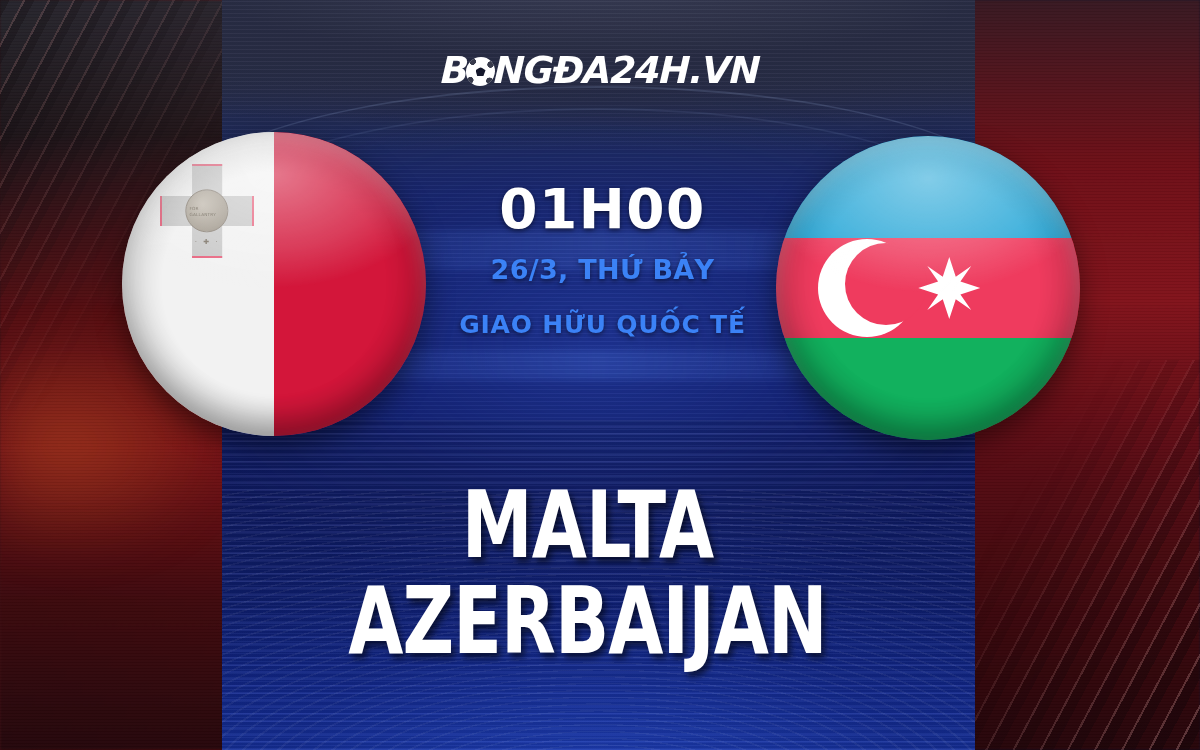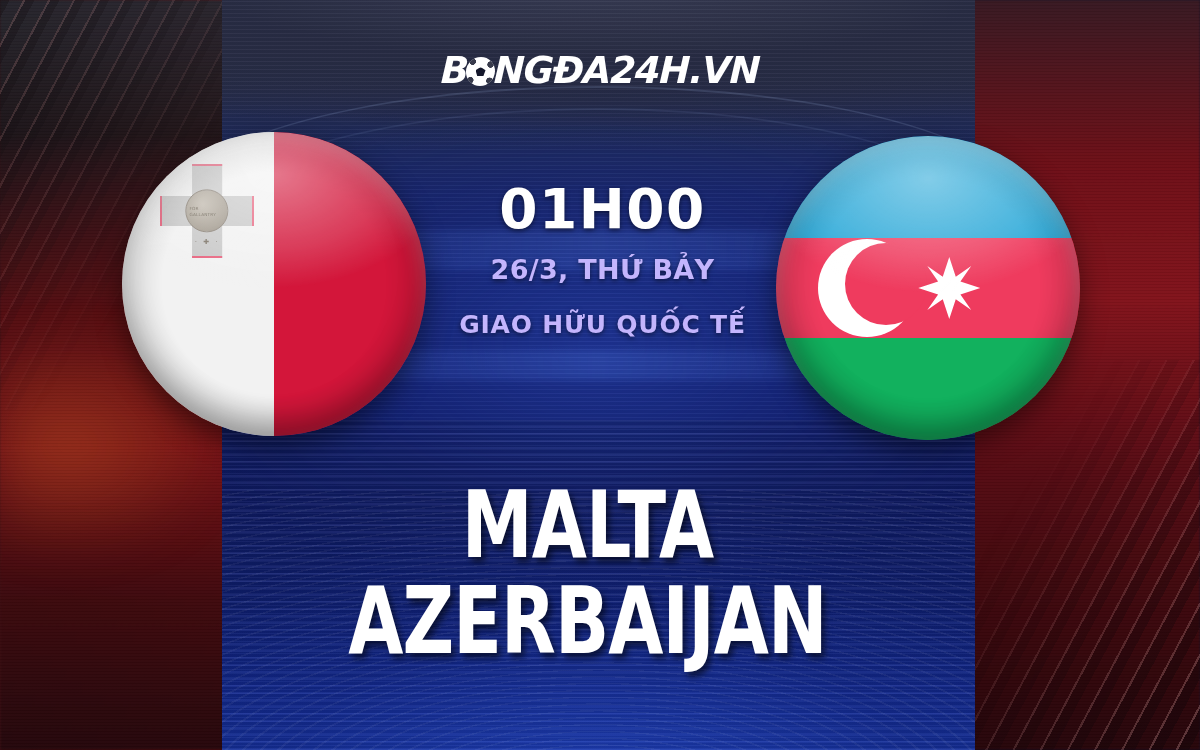--- a/index.html
+++ b/index.html
@@ -168,27 +168,27 @@
     text-shadow:0 2px 5px rgba(0,0,0,.5);
   }
   .kickoff{
     font-family:"DejaVu Sans", sans-serif;
     font-size:55px; font-weight:700; color:#fff;
     letter-spacing:1.5px; line-height:1;
   }
   .matchdate{
     margin-top:18px;
     font-family:"DejaVu Sans", sans-serif;
-    font-size:27px; font-weight:700; color:#c4b5fd;
+    font-size:27px; font-weight:700; color:#3b82f6;
     letter-spacing:.3px; line-height:1.1;
   }
   .competition{
     margin-top:26px;
     font-family:"DejaVu Sans", sans-serif;
-    font-size:25px; font-weight:700; color:#c4b5fd;
+    font-size:25px; font-weight:700; color:#3b82f6;
     letter-spacing:.8px; line-height:1.1;
   }
 
   
   .teams{
     position:absolute; left:222px; top:482px; width:731px;
     text-align:center; z-index:20;
   }
   .team-name{
     font-family:"DejaVu Sans Condensed","DejaVu Sans", sans-serif;

